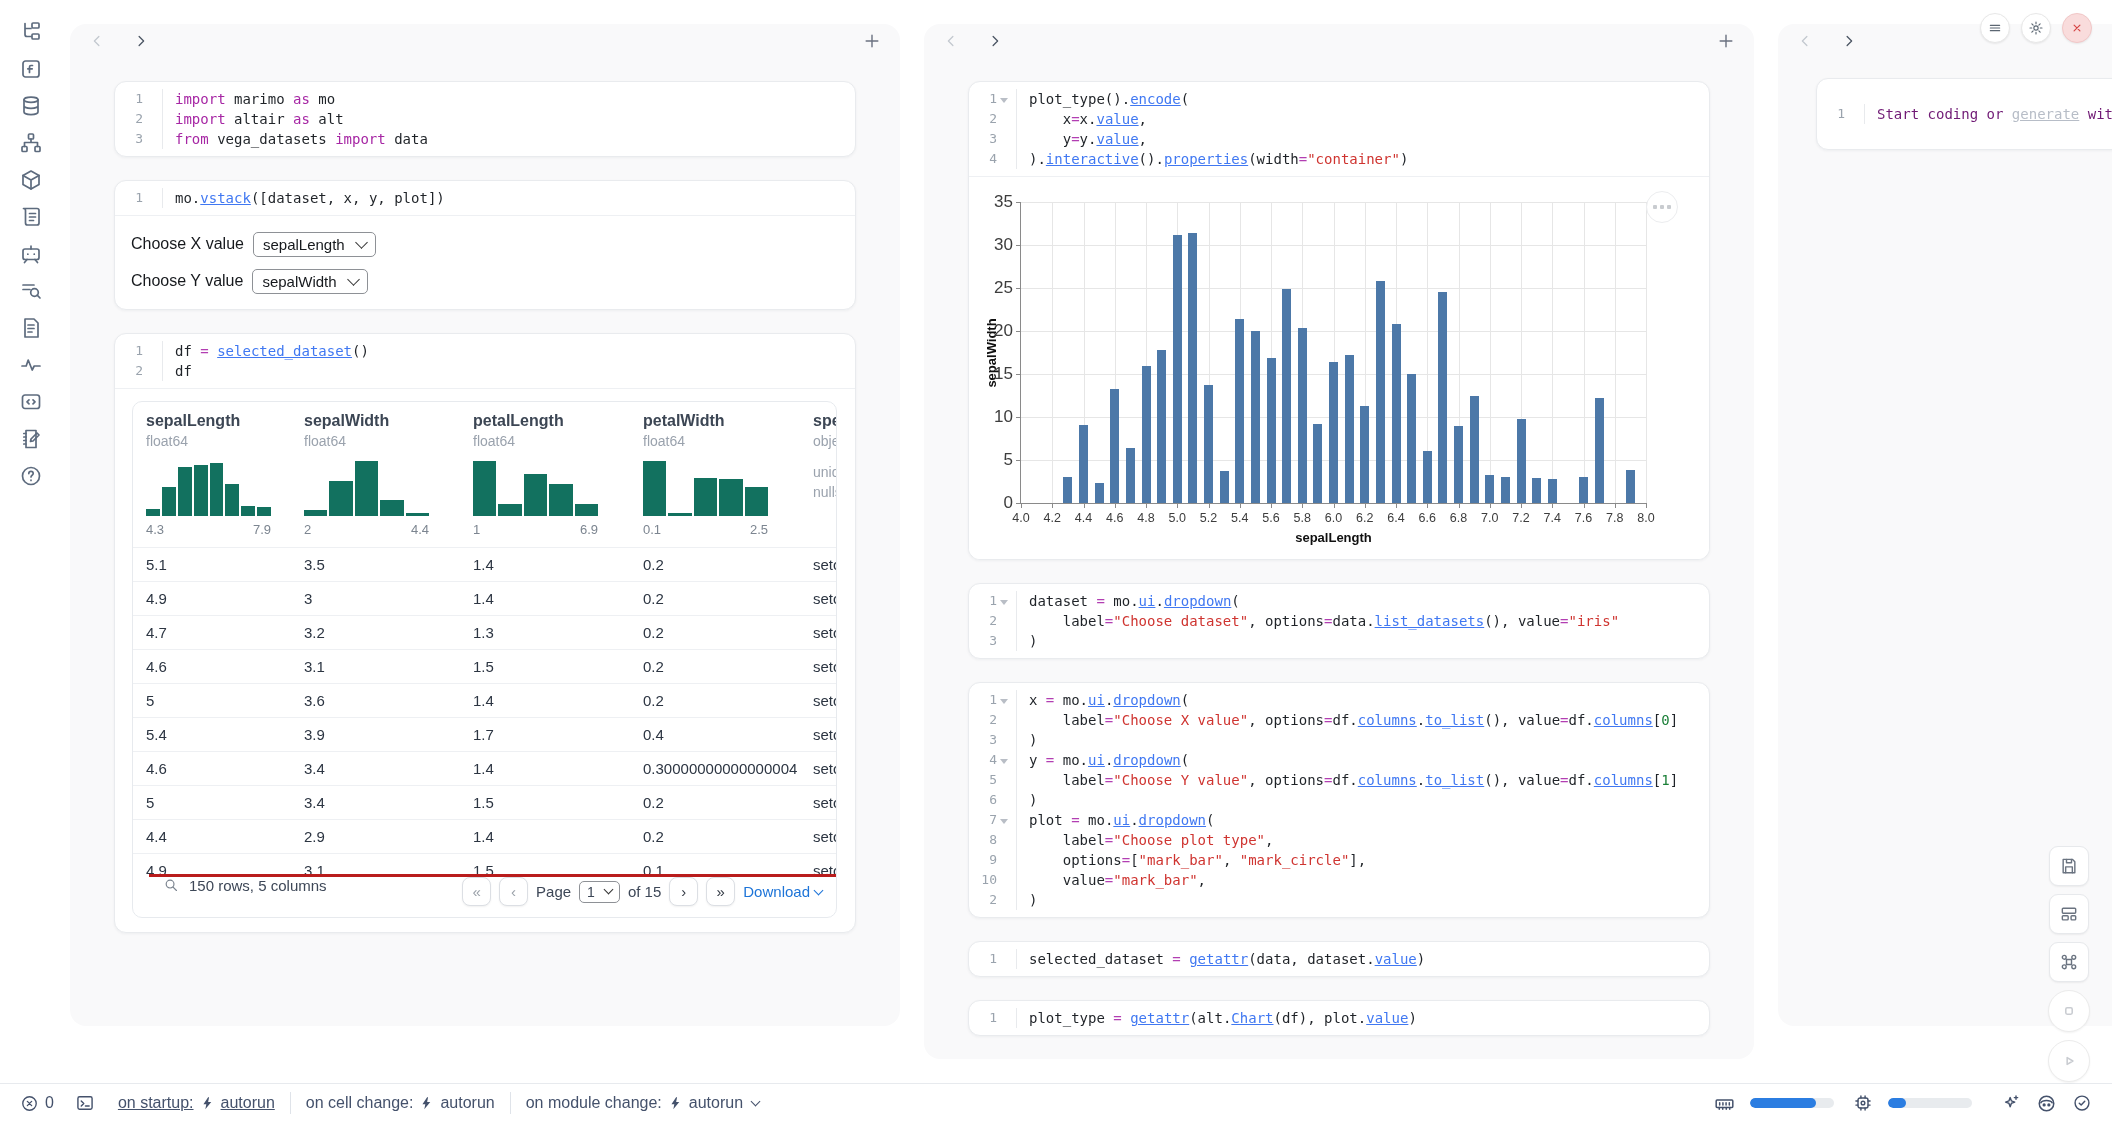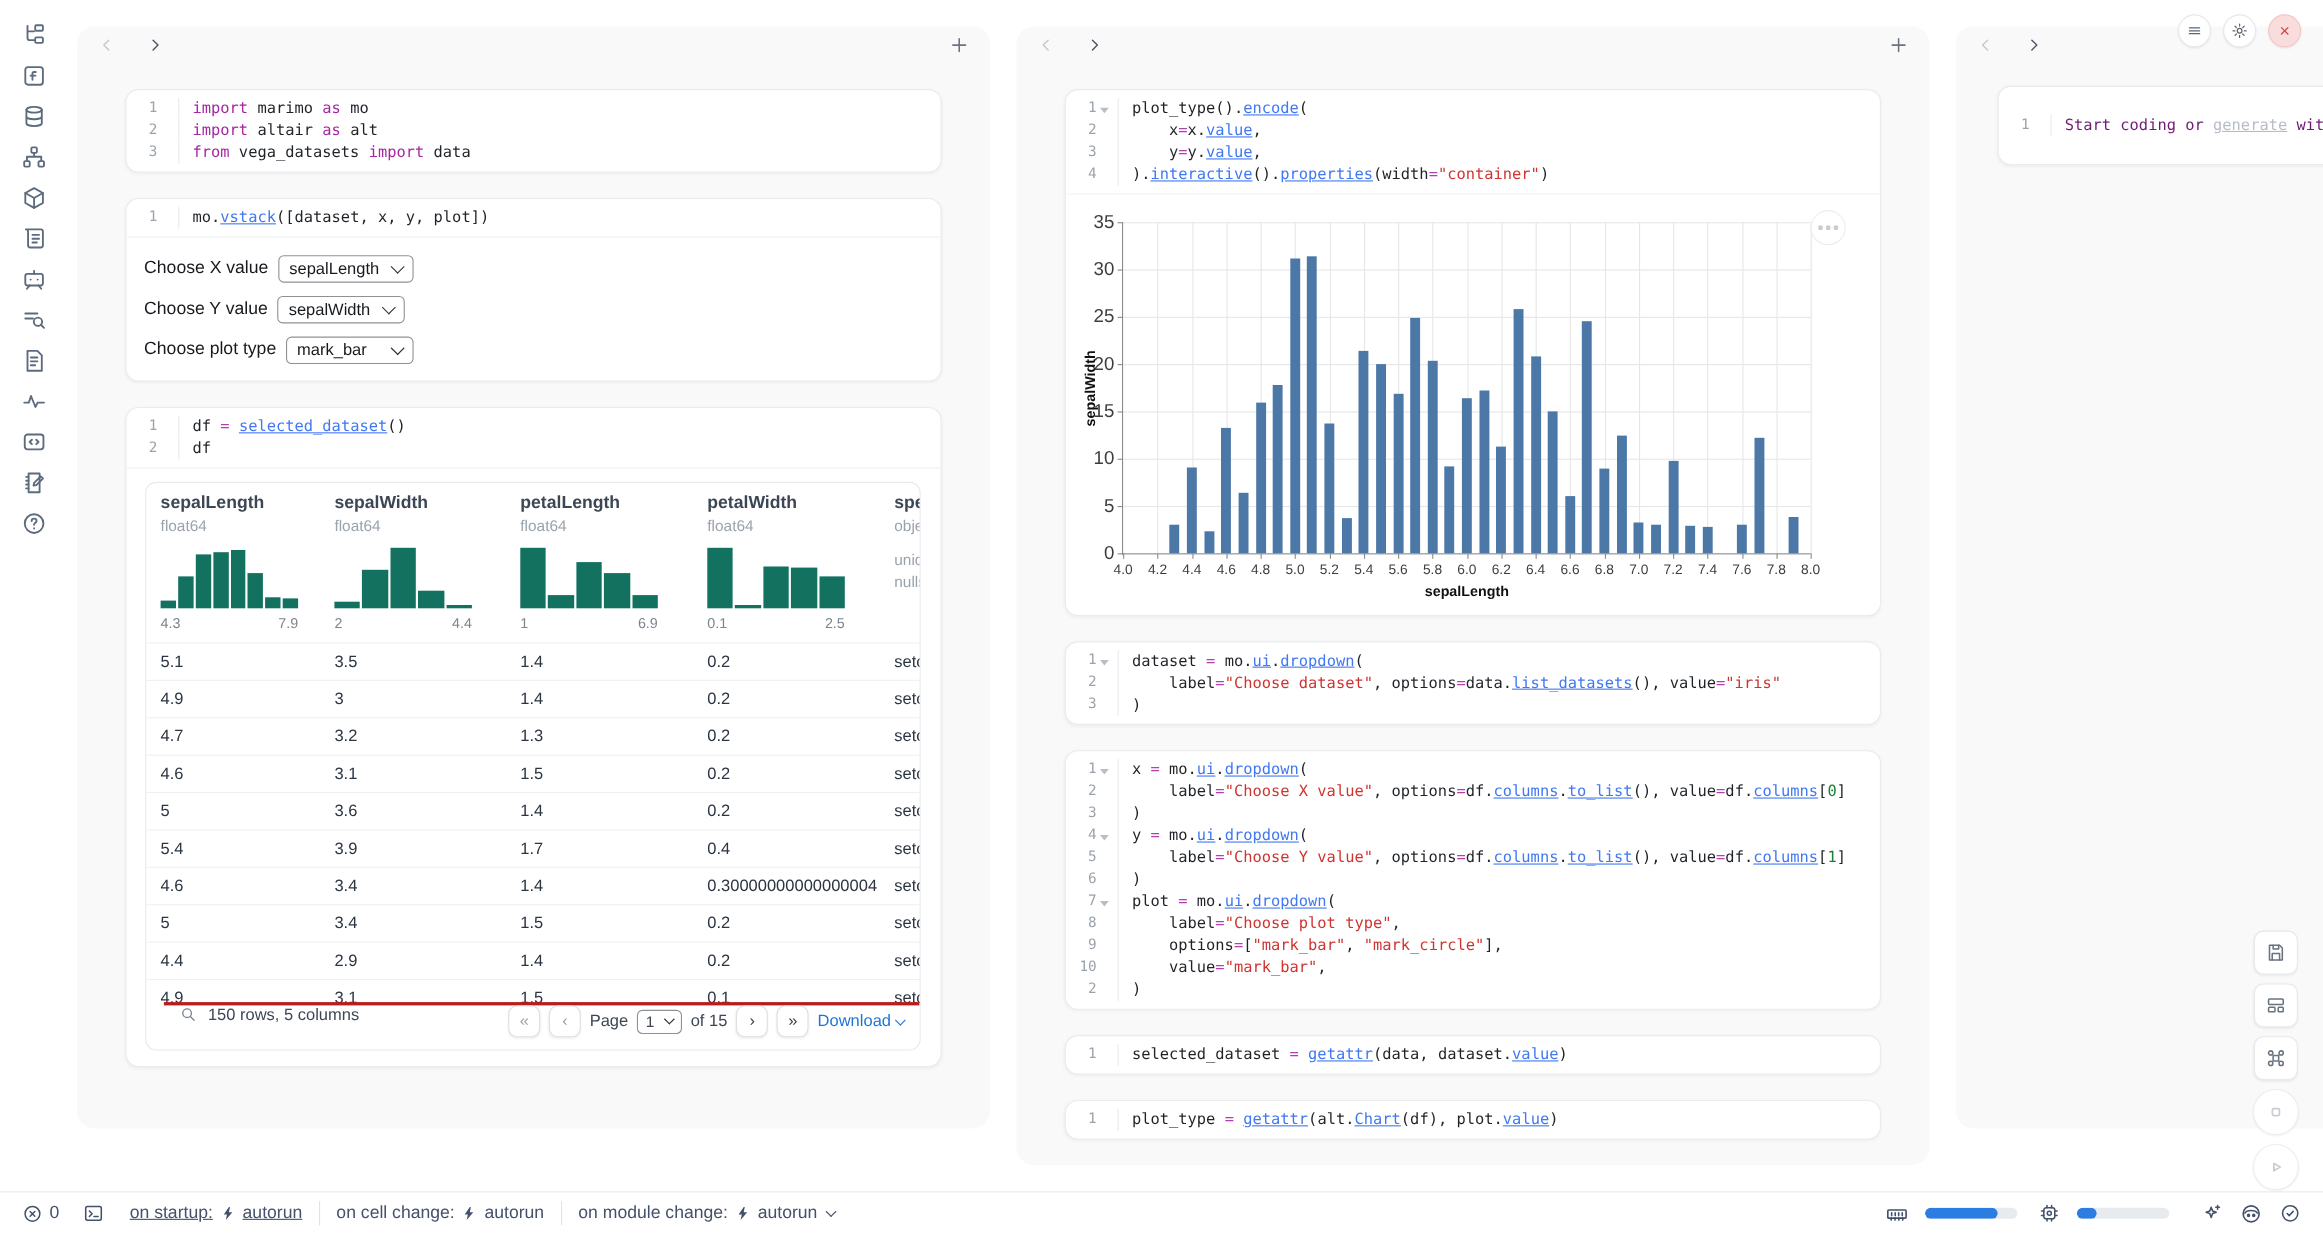--- a/index.html
+++ b/index.html
@@ -268,27 +268,20 @@
           <span class="ctl-label">Choose X value</span>
           <span class="select">
             <span>sepalLength</span>
             <span class="chev"></span>
           </span>
         </div>
         <div class="ctl-row">
           <span class="ctl-label">Choose Y value</span>
           <span class="select">
             <span>sepalWidth</span>
-            <span class="chev"></span>
-          </span>
-        </div>
-        <div class="ctl-row">
-          <span class="ctl-label">Choose plot type</span>
-          <span class="select">
-            <span>mark_bar</span>
             <span class="chev"></span>
           </span>
         </div>
       </div>
   </div>
 
   <div class="cell">
     <div class="code bordered">
         <div class="cl">
           <span class="ln">1</span>

